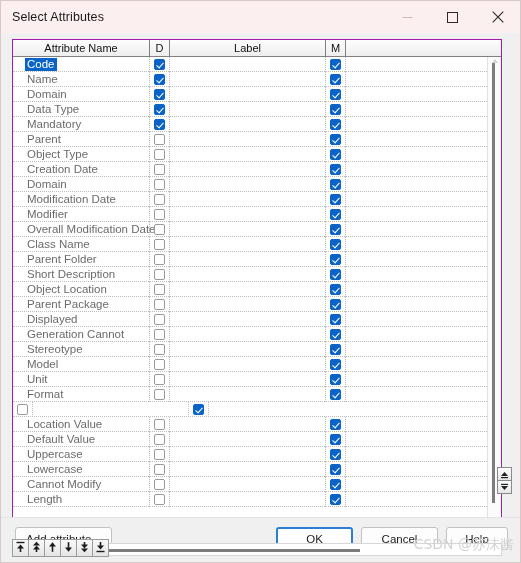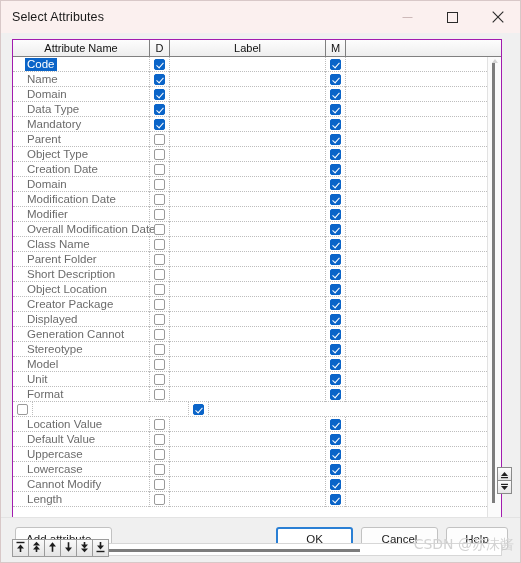--- a/index.html
+++ b/index.html
@@ -523,21 +523,21 @@
                 <div class="cb"></div>
               </div>
               <div class="cell-label"></div>
               <div class="cell-box">
                 <div class="cb on"></div>
               </div>
               <div class="cell-rest"></div>
             </div>
             <div class="row">
               <div class="cell-name">
-                <span>Creator Package</span>
+                <span>Parent Package</span>
               </div>
               <div class="cell-box">
                 <div class="cb"></div>
               </div>
               <div class="cell-label"></div>
               <div class="cell-box">
                 <div class="cb on"></div>
               </div>
               <div class="cell-rest"></div>
             </div>

